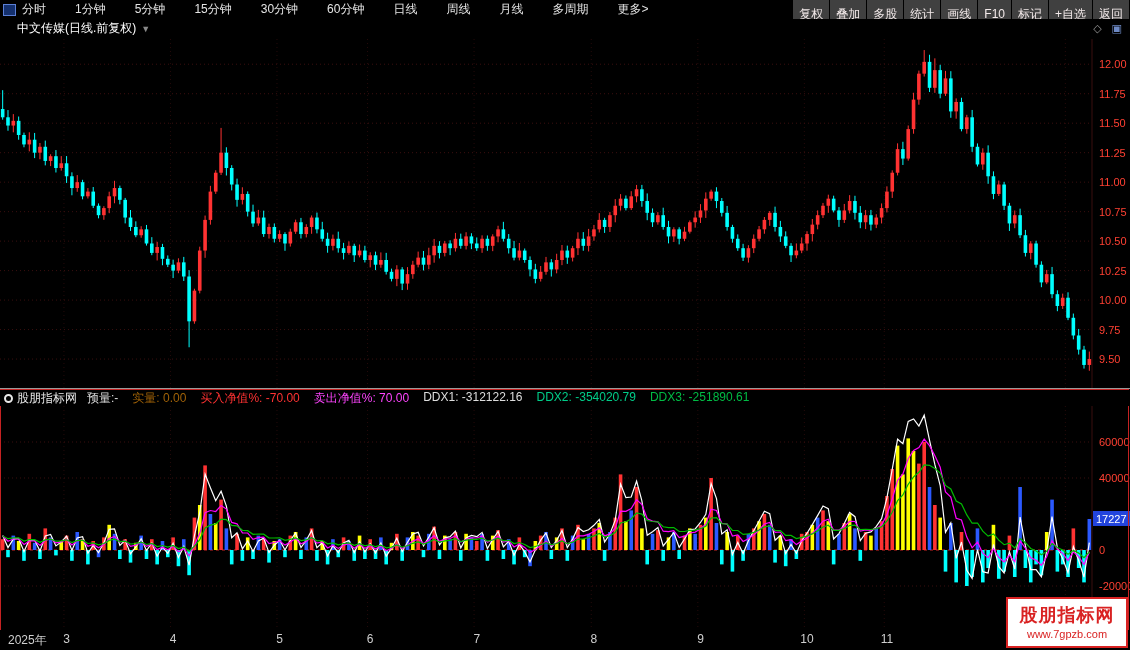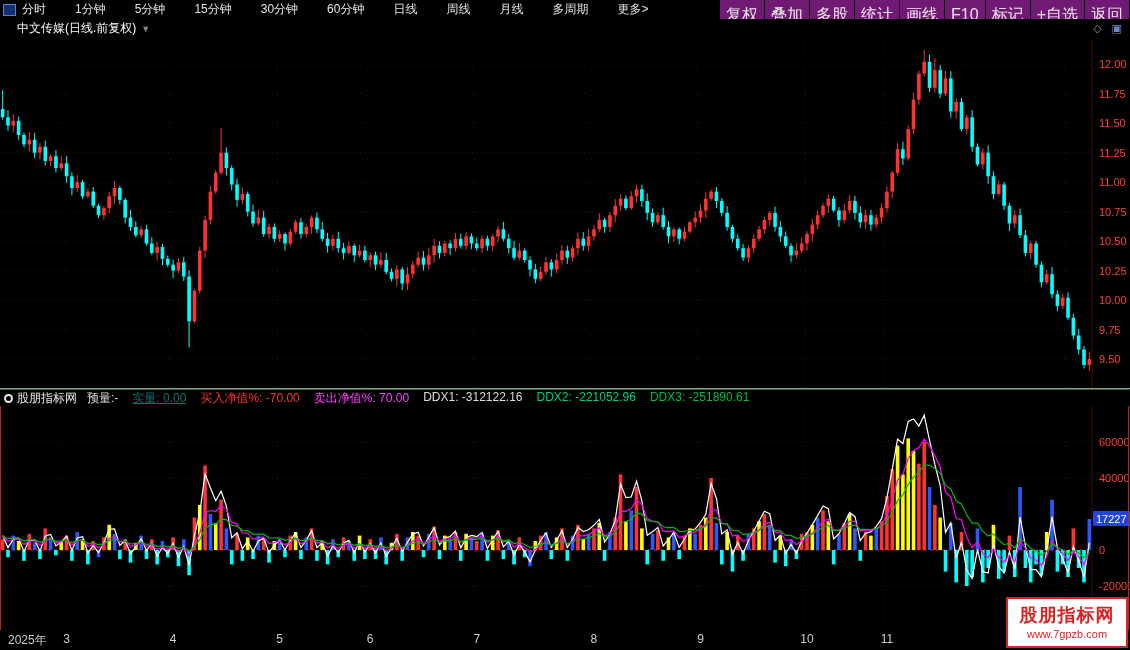--- a/index.html
+++ b/index.html
@@ -6,22 +6,22 @@
   html,body{background:#000}
   #screen{position:relative;width:1130px;height:650px;background:#000;overflow:hidden;
           font-family:"Liberation Sans","DejaVu Sans",sans-serif;color:#ddd}
   
   .menu-bar{position:absolute;top:0;left:0;width:1130px;height:19px;background:#000;
             display:flex;align-items:center;font-size:12px;white-space:nowrap}
   .app-icon{width:13px;height:12px;margin:0 6px 0 3px;border:1px solid #5a7fd6;background:#14306e;display:inline-block}
   .menu-left{display:flex;align-items:center;gap:29px;flex:0 0 auto}
   .menu-left .mi{color:#e4e4e4;cursor:default}
   .menu-right{margin-left:auto;display:flex;align-items:stretch;height:19px}
-  .menu-right .mb{background:#701a75;color:#f2e9e9;padding:7px 6px;border-right:1px solid #000;
-                  font-size:16px;line-height:15px;cursor:default}
+  .menu-right .mb{background:#404040;color:#f2e9e9;padding:7px 6px;border-right:1px solid #000;
+                  font-size:12px;line-height:15px;cursor:default}
   
   .title-bar{position:absolute;top:19px;left:0;width:1130px;height:19px;background:#000;
              display:flex;align-items:center;font-size:12px}
   .title-text{color:#ffffff;margin-left:17px}
   .title-caret{color:#8a8a8a;font-size:9px;margin-left:5px}
   .tb-icons{margin-left:auto;display:flex;gap:10px;margin-right:8px;align-items:center}
   .tb-icons span{color:#9a9a9a;font-size:11px}
   .tb-icons .layout-ic{color:#6d89c4}
   
   #main-chart{position:absolute;top:39px;left:0}
@@ -534,25 +534,25 @@
       </g>
     </svg>
 
   <div class="divider"></div>
 
   <div class="ind-header">
     <span class="src-icon"></span>
     <span class="ind-src">股朋指标网</span>
     <div class="ind-fields">
         <span style="color: rgb(221, 221, 221);">预量:-</span>
-        <span style="color: #0f766e; text-decoration: underline;">实量: 0.00</span>
+        <span style="color: #a16207;">实量: 0.00</span>
         <span style="color: rgb(255, 50, 50);">买入净值%: -70.00</span>
         <span style="color: rgb(255, 68, 255);">卖出净值%: 70.00</span>
         <span style="color: rgb(221, 221, 221);">DDX1: -312122.16</span>
-        <span style="color: rgb(0, 204, 136);">DDX2: -221052.96</span>
+        <span style="color: rgb(0, 204, 136);">DDX2: -354020.79</span>
         <span style="color: rgb(0, 187, 68);">DDX3: -251890.61</span>
       </div>
   </div>
 
   <svg id="ddx-panel" width="1130" height="224">
       <g>
         <line x1="63.921951219512195" y1="0" x2="63.921951219512195" y2="224" stroke="#240a0a" stroke-dasharray="1 3"></line>
         <line x1="170.45853658536586" y1="0" x2="170.45853658536586" y2="224" stroke="#240a0a" stroke-dasharray="1 3"></line>
         <line x1="276.9951219512195" y1="0" x2="276.9951219512195" y2="224" stroke="#240a0a" stroke-dasharray="1 3"></line>
         <line x1="367.55121951219513" y1="0" x2="367.55121951219513" y2="224" stroke="#240a0a" stroke-dasharray="1 3"></line>

